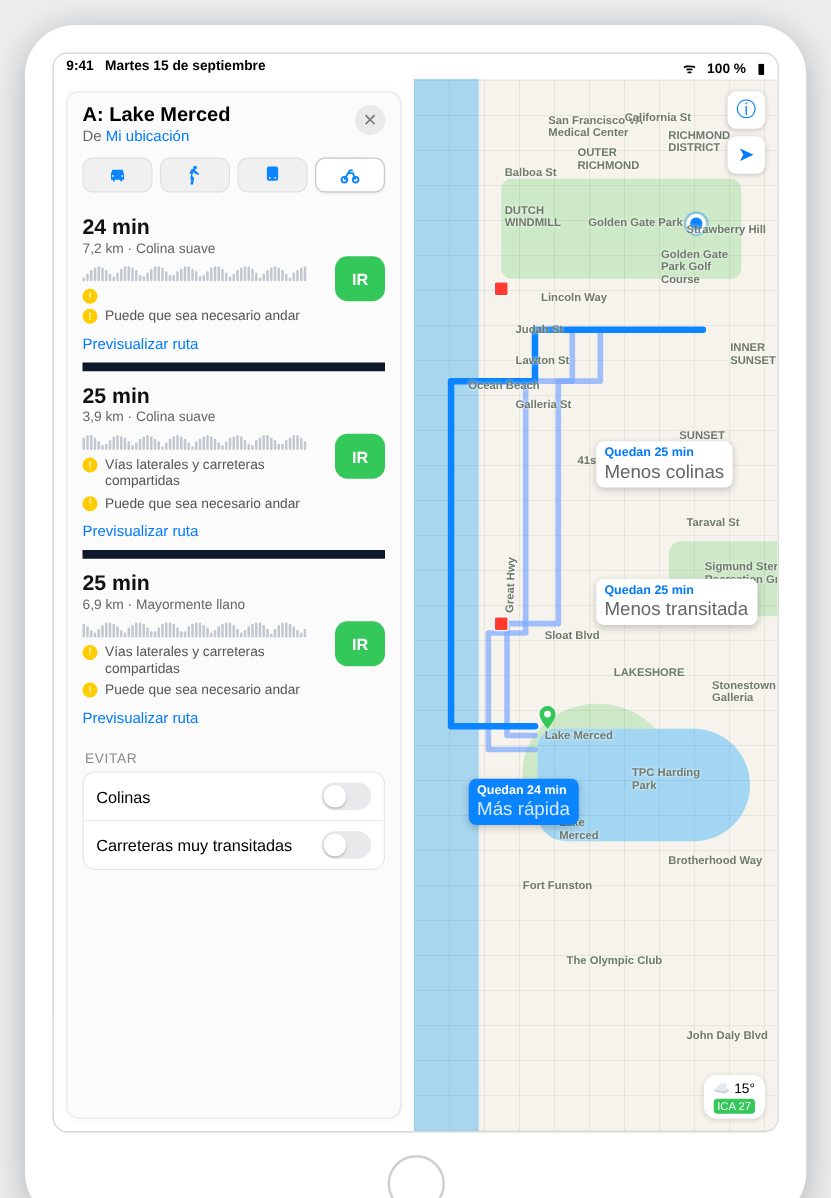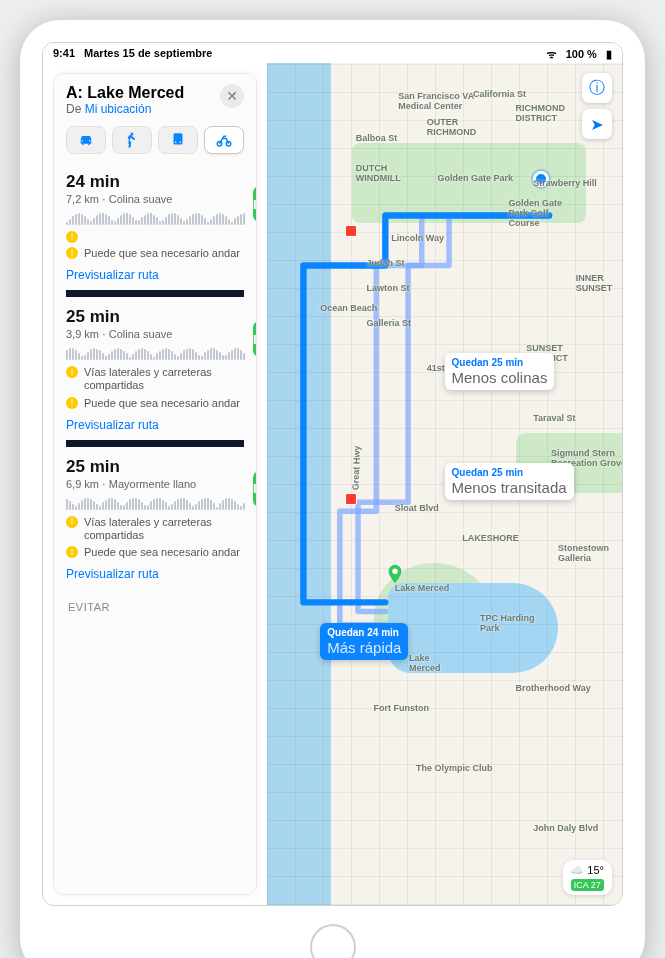--- a/index.html
+++ b/index.html
@@ -3,33 +3,33 @@
 <meta charset="utf-8">
 <style>
   *{box-sizing:border-box;margin:0;padding:0;font-family:-apple-system,BlinkMacSystemFont,"Helvetica Neue",sans-serif;}
   body{background:#eceef0;display:flex;justify-content:center;padding:20px;}
   .device{width:665px;height:958px;background:#fff;border-radius:40px;box-shadow:0 4px 30px rgba(0,0,0,.25);padding:22px;position:relative;}
   .screen{width:100%;height:calc(100% - 50px);background:#fff;border-radius:12px;overflow:hidden;position:relative;border:1px solid #d0d0d0;}
   .home-btn{position:absolute;bottom:8px;left:50%;transform:translateX(-50%);width:46px;height:46px;border:2px solid #cfcfcf;border-radius:50%;}
   .status-bar{height:20px;display:flex;align-items:center;justify-content:space-between;padding:0 10px;font-size:11px;font-weight:600;color:#000;background:#fff;}
   .status-right span{margin-left:6px;}
   .content{display:flex;height:calc(100% - 20px);}
-  .sidebar{width:204px;background:#fff;border-right:1px solid #e5e5e5;padding:10px 12px 16px;overflow-y:auto;font-size:12px;box-shadow:1px 0 6px rgba(0,0,0,.05);border-radius:10px;margin:10px;border:1px solid #e8e8e8;background:#fbfbfb;}
+  .sidebar{width:268px;background:#fff;border-right:1px solid #e5e5e5;padding:10px 12px 16px;overflow-y:auto;font-size:12px;box-shadow:1px 0 6px rgba(0,0,0,.05);border-radius:10px;margin:10px;border:1px solid #e8e8e8;background:#fbfbfb;}
   .sidebar-header{display:flex;justify-content:space-between;align-items:flex-start;margin-bottom:2px;}
   .title{font-size:16px;font-weight:700;}
   .sub{font-size:12px;color:#666;}
   .sub .loc{color:#007aff;}
   .close{width:24px;height:24px;border-radius:50%;background:#eaeaea;color:#7a7a7a;display:flex;align-items:center;justify-content:center;font-size:14px;cursor:pointer;}
   .mode-tabs{display:flex;gap:6px;margin:10px 0 8px;}
   .mode-tab{flex:1;height:28px;border-radius:8px;display:flex;align-items:center;justify-content:center;background:#f0f0f0;border:1px solid #e0e0e0;cursor:pointer;}
   .mode-tab.selected{background:#fff;border:1px solid #c8c8c8;box-shadow:0 1px 2px rgba(0,0,0,.08);}
   .mode-tab svg{width:18px;height:18px;}
   .route{border-top:7px solid #0f172a;padding:10px 0 8px;}
   .route:first-of-type{border-top:none;}
-  .route-head{display:flex;justify-content:space-between;align-items:flex-start;}
+  .route-head{display:flex;justify-content:space-between;align-items:center;}
   .route-info{flex:1;}
   .duration{font-size:17px;font-weight:700;color:#111;}
   .meta{font-size:11px;color:#666;margin-top:1px;}
   .elev{display:flex;align-items:flex-end;gap:1px;height:14px;margin:6px 0 6px;}
   .elev span{width:2px;background:#c1c8cf;border-radius:1px;}
   .go-btn{width:40px;height:36px;background:#34c759;color:#fff;font-weight:700;font-size:13px;border-radius:10px;display:flex;align-items:center;justify-content:center;margin-left:8px;margin-top:14px;cursor:pointer;}
   .advisory{display:flex;align-items:flex-start;gap:6px;font-size:11px;color:#555;line-height:1.2;margin-top:4px;}
   .dot{width:12px;height:12px;border-radius:50%;background:#ffcc00;color:#fff;font-size:9px;display:flex;align-items:center;justify-content:center;flex-shrink:0;}
   .preview{color:#007aff;font-size:12px;margin-top:8px;cursor:pointer;}
   .avoid{margin-top:12px;}
@@ -362,20 +362,30 @@
                   </div>
       </div>
       <div class="go-btn">IR</div>
     </div>
     <div class="preview">Previsualizar ruta</div>
   </div>
           </div>
 
       <div class="avoid">
         <div class="avoid-title">EVITAR</div>
+        <div class="avoid-box">
+          <div class="avoid-row">
+            <span>Colinas</span>
+            <div class="switch"></div>
+          </div>
+          <div class="avoid-row">
+            <span>Carreteras muy transitadas</span>
+            <div class="switch"></div>
+          </div>
+        </div>
       </div>
 
     </div>
 
     <div class="map">
       <div class="water"></div>
       <div class="land"></div>
       <div class="park1"></div>
       <div class="park2"></div>
       <div class="lake"></div>

